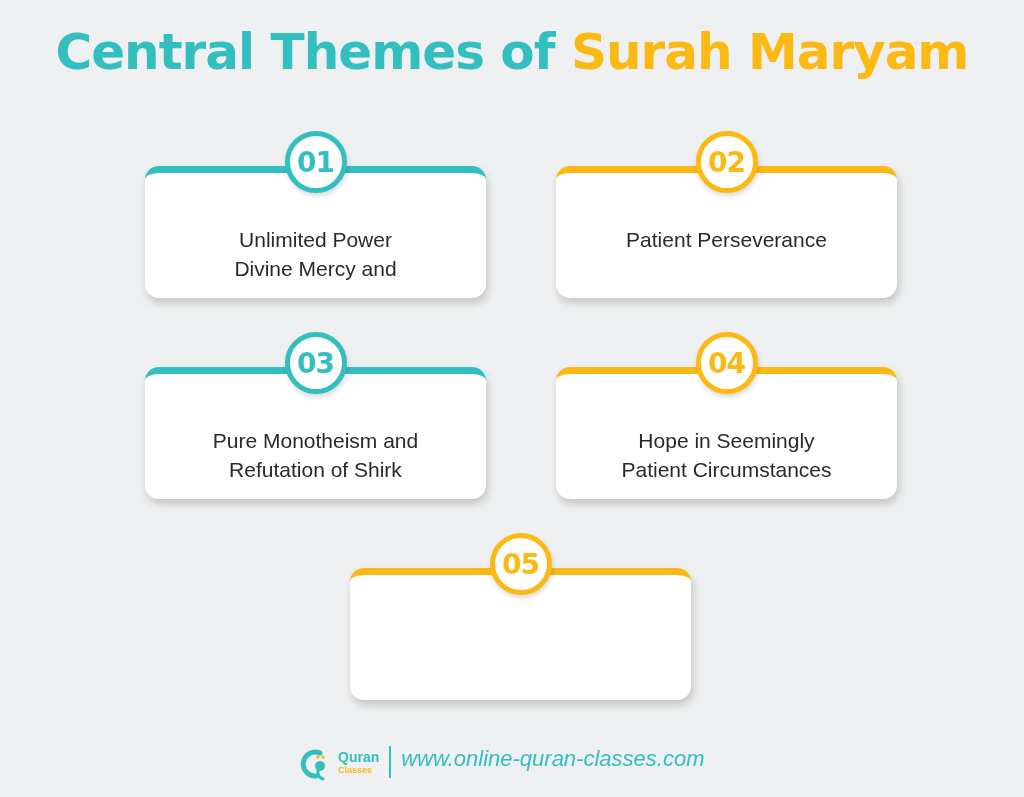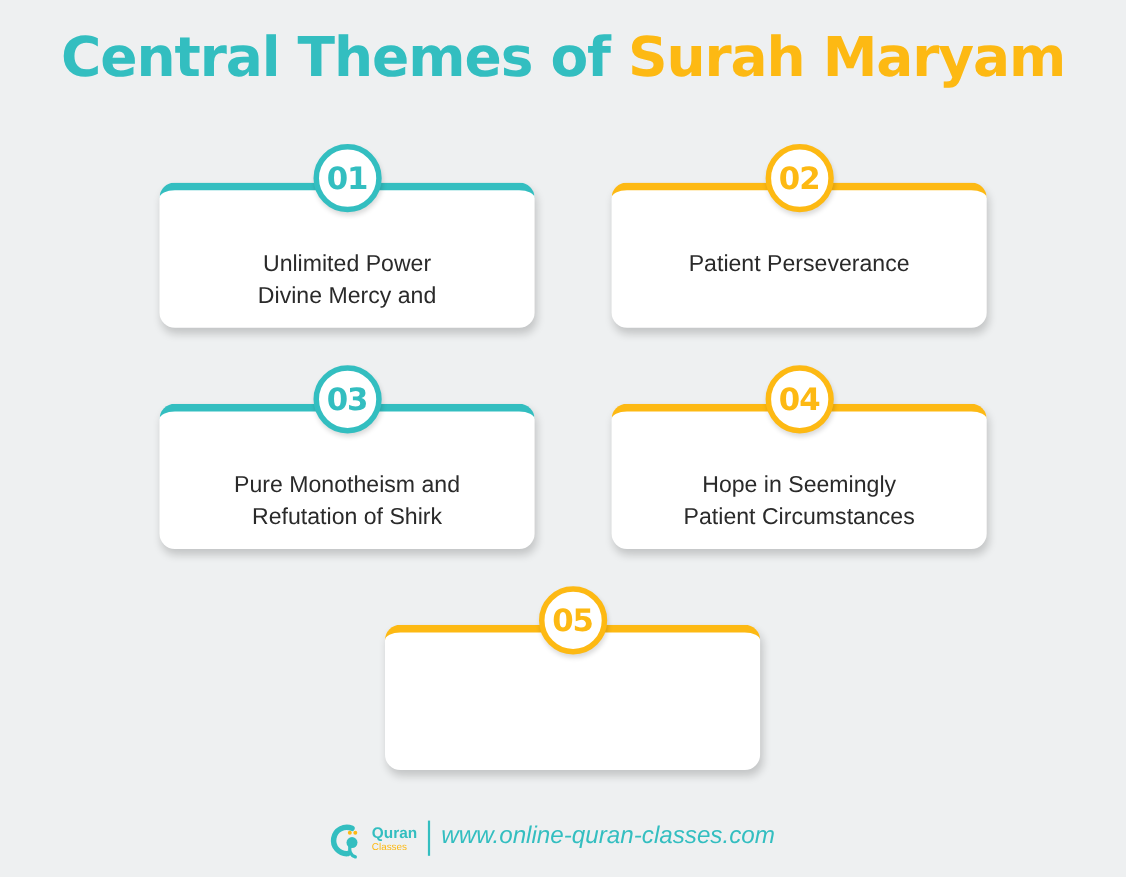--- a/index.html
+++ b/index.html
@@ -36,21 +36,21 @@
       position: absolute; left: 0; right: 0; top: 52px; text-align: center;
       font-size: 21px; line-height: 29px; color: #2a2a2a;
     }
     .footer {
       position: absolute; top: 746px; left: 298px; height: 40px;
       display: flex; align-items: flex-start;
     }
     .logo { display: flex; align-items: center; }
     .logo-text { display: flex; flex-direction: column; margin-left: 4px; line-height: 13px; }
     .logo-quran { color: #33bec0; font-weight: bold; font-size: 14px; }
-    .logo-classes { color: #fdb913; font-weight: normal; font-size: 9px; }
+    .logo-classes { color: #fdb913; font-weight: bold; font-size: 9px; }
     .divider { width: 2px; height: 32px; background: #33bec0; margin: 0 10px 0 10px; }
     .url { color: #33bec0; font-style: italic; font-size: 22px; }
   </style>
 </head>
 <body>
 
 <div class="title">
   <span class="teal">Central Themes of </span><span class="gold">Surah Maryam</span>
 </div>
 

